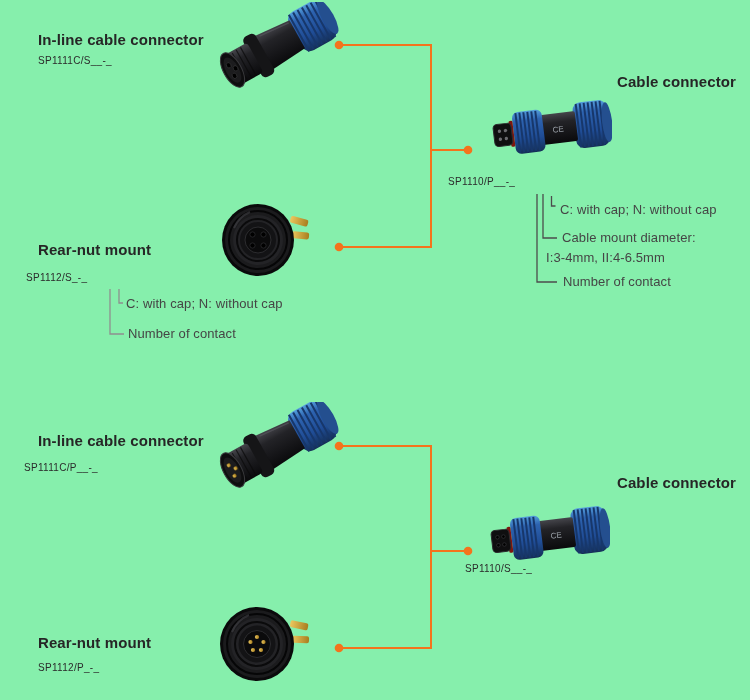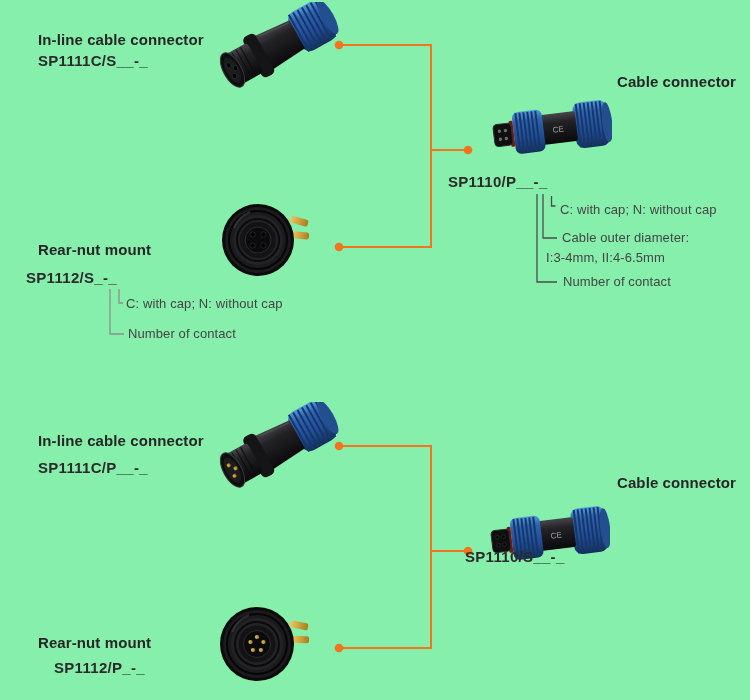--- a/index.html
+++ b/index.html
@@ -2,21 +2,21 @@
 <html><head>
 <meta charset="utf-8">
 <style>
   html,body{margin:0;padding:0;background:#fff;}
   #canvas{
     position:relative;width:750px;height:700px;background:#86efac;
     font-family:"Liberation Sans","DejaVu Sans",sans-serif;overflow:hidden;
   }
   .abs{position:absolute;white-space:nowrap;}
   .t{font-size:15px;font-weight:700;color:#262626;line-height:18px;letter-spacing:.1px;}
-  .p{font-size:15px;font-weight:700;color:#2b2b2b;line-height:18px;letter-spacing:.3px;}
+  .p{font-size:10px;font-weight:400;color:#2b2b2b;line-height:18px;letter-spacing:.3px;}
   .a{font-size:13px;font-weight:400;color:#454545;line-height:14px;letter-spacing:.1px;}
   svg{display:block;}
   .overlay{position:absolute;left:0;top:0;pointer-events:none;}
 </style>
 </head>
 <body>
 
 <div id="canvas">
 
   <svg width="0" height="0" style="position:absolute" aria-hidden="true">
@@ -92,21 +92,21 @@
       <rect x="0" y="-11" width="18" height="22" rx="4" fill="#0f0f10" stroke="#2c2c2e"></rect>
       <circle cx="6" cy="-4" r="1.7" fill="#6a6a6e"></circle>
       <circle cx="12" cy="-4" r="1.7" fill="#6a6a6e"></circle>
       <circle cx="6" cy="4" r="1.7" fill="#6a6a6e"></circle>
       <circle cx="12" cy="4" r="1.7" fill="#6a6a6e"></circle>
     </g>
   </svg>
 
   <div class="abs p" style="left:448px;top:173px">SP1110/P__-_</div>
   <div class="abs a" style="left:560px;top:203px">C: with cap; N: without cap</div>
-  <div class="abs a" style="left:562px;top:231px">Cable outer diameter:</div>
+  <div class="abs a" style="left:562px;top:231px">Cable mount diameter:</div>
   <div class="abs a" style="left:546px;top:251px">I:3-4mm, II:4-6.5mm</div>
   <div class="abs a" style="left:563px;top:275px">Number of contact</div>
 
   <div class="abs t" style="left:38px;top:241px">Rear-nut mount</div>
   <div class="abs p" style="left:26px;top:269px">SP1112/S_-_</div>
   <div class="abs a" style="left:126px;top:297px">C: with cap; N: without cap</div>
   <div class="abs a" style="left:128px;top:327px">Number of contact</div>
 
   <svg class="abs" style="left:212px;top:202px" width="106" height="76" viewBox="0 0 106 76">
     <g transform="rotate(15 88 20)">
@@ -123,21 +123,21 @@
     <circle cx="46" cy="38" r="18" fill="#131315"></circle>
     <circle cx="46" cy="38" r="13" fill="#0b0b0c" stroke="#2c2c2f" stroke-width="1"></circle>
     <path d="M22,26 A30,30 0 0 1 38,10" stroke="#45454a" stroke-width="2" fill="none" opacity="0.6"></path>
     <circle cx="40.5" cy="32.5" r="2.6" fill="#000" stroke="#313134" stroke-width="0.7"></circle>
     <circle cx="51.5" cy="32.5" r="2.6" fill="#000" stroke="#313134" stroke-width="0.7"></circle>
     <circle cx="40.5" cy="43.5" r="2.6" fill="#000" stroke="#313134" stroke-width="0.7"></circle>
     <circle cx="51.5" cy="43.5" r="2.6" fill="#000" stroke="#313134" stroke-width="0.7"></circle>
   </svg>
 
   <div class="abs t" style="left:38px;top:432px">In-line cable connector</div>
-  <div class="abs p" style="left:38px;top:459px">SP1111C/P__-_</div>
+  <div class="abs p" style="left:24px;top:459px">SP1111C/P__-_</div>
 
   <svg class="abs" style="left:205px;top:402px" width="140" height="98" viewBox="0 0 140 98">
     <g transform="translate(24,70) rotate(-29)">
       <rect x="76" y="-22" width="38" height="44" rx="9" fill="url(#gBlue)"></rect>
       <path d="M80,-21 V21 M85,-21 V21 M90,-21 V21 M95,-21 V21 M100,-21 V21 M105,-21 V21 M110,-21 V21" stroke="#17376b" stroke-width="2"></path>
       <ellipse cx="113" cy="0" rx="6" ry="19" fill="#244f8f"></ellipse>
       <polygon points="40,-19 78,-16 78,16 40,19" fill="url(#gDark)"></polygon>
       <line x1="44" y1="-16.5" x2="76" y2="-14" stroke="#55555c" stroke-width="1.4" opacity="0.7"></line>
       <rect x="27" y="-23" width="14" height="46" rx="5" fill="#151517"></rect>
       <rect x="2" y="-17" width="28" height="34" rx="4" fill="url(#gDark)"></rect>
@@ -163,24 +163,24 @@
       <path d="M24,-20 V20 M28,-20 V20 M32,-20 V20 M36,-20 V20 M40,-20 V20 M44,-20 V20" stroke="#17376b" stroke-width="2"></path>
       <rect x="16" y="-13" width="4" height="26" rx="1.5" fill="#7e150f"></rect>
       <rect x="0" y="-11" width="18" height="22" rx="4" fill="#0f0f10" stroke="#2c2c2e"></rect>
       <circle cx="6" cy="-4" r="1.8" fill="#000" stroke="#3a3a3c" stroke-width="0.6"></circle>
       <circle cx="12" cy="-4" r="1.8" fill="#000" stroke="#3a3a3c" stroke-width="0.6"></circle>
       <circle cx="6" cy="4" r="1.8" fill="#000" stroke="#3a3a3c" stroke-width="0.6"></circle>
       <circle cx="12" cy="4" r="1.8" fill="#000" stroke="#3a3a3c" stroke-width="0.6"></circle>
     </g>
   </svg>
 
-  <div class="abs p" style="left:465px;top:548px">SP1110/S__-_</div>
+  <div class="abs p" style="left:465px;top:560px">SP1110/S__-_</div>
 
   <div class="abs t" style="left:38px;top:634px">Rear-nut mount</div>
-  <div class="abs p" style="left:54px;top:659px">SP1112/P_-_</div>
+  <div class="abs p" style="left:38px;top:659px">SP1112/P_-_</div>
 
   <svg class="abs" style="left:210px;top:604px" width="106" height="80" viewBox="0 0 106 80">
     <g transform="rotate(12 90 22)">
         <rect x="80" y="18" width="18" height="7" rx="2" fill="url(#gGold)"></rect>
       </g>
     <g transform="rotate(2 92 36)">
         <rect x="82" y="32" width="17" height="7" rx="2" fill="url(#gGold)"></rect>
       </g>
     <circle cx="47" cy="40" r="37" fill="#0a0a0b"></circle>
     <circle cx="47" cy="40" r="34" fill="#1b1b1d"></circle>

